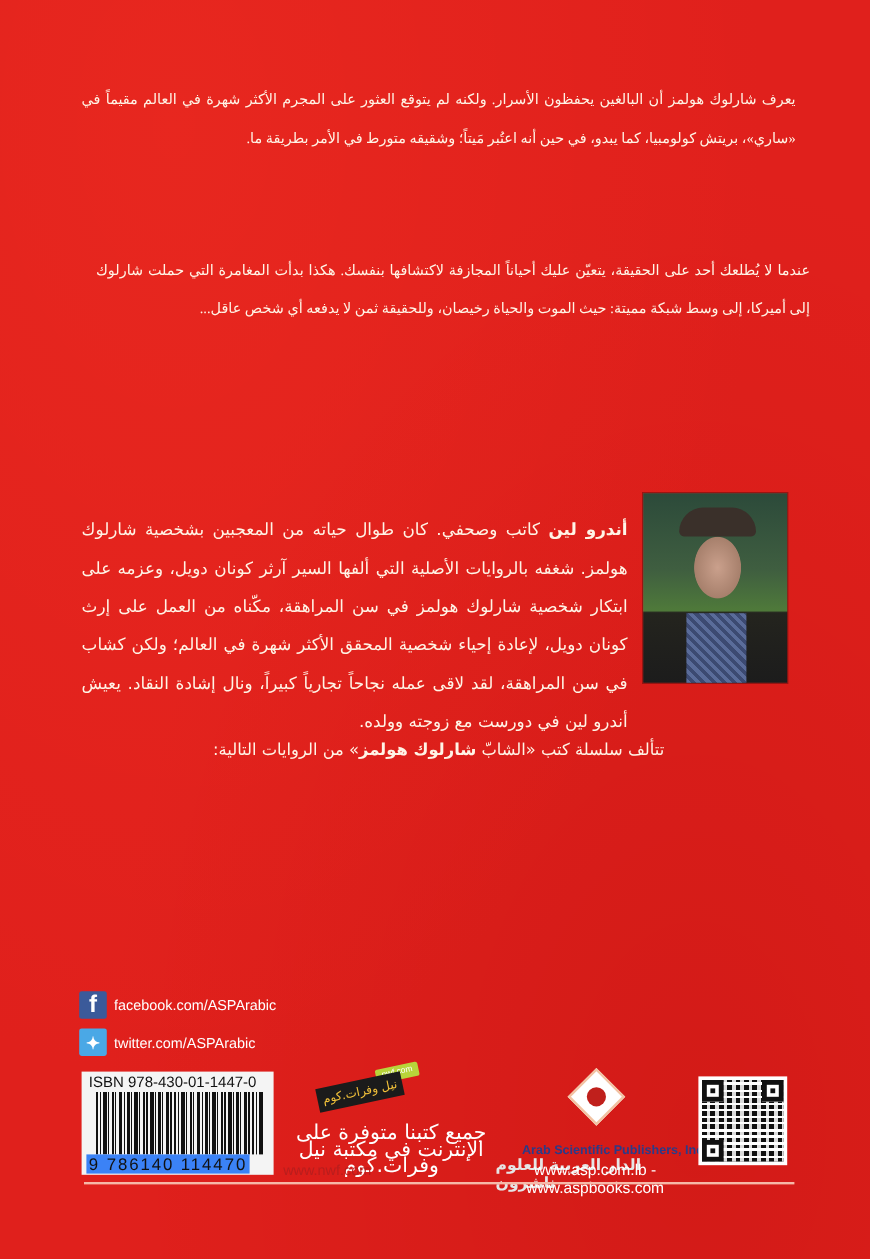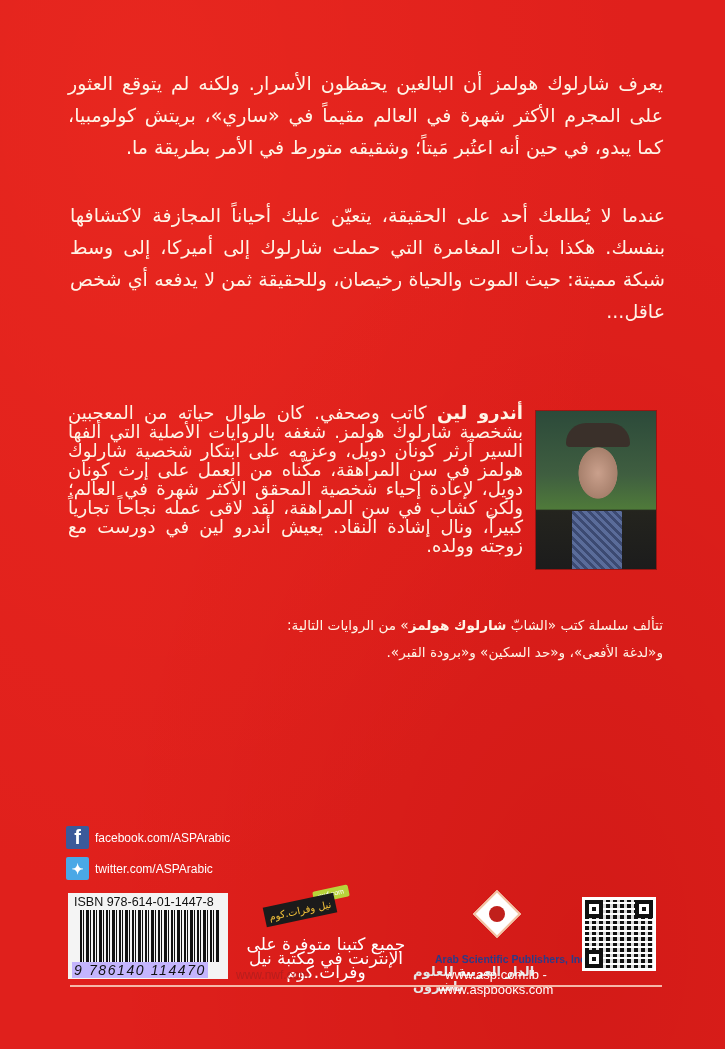--- a/index.html
+++ b/index.html
@@ -8,47 +8,47 @@
     background: #e0201c;
     background-image:
       radial-gradient(ellipse at 20% 10%, rgba(255,60,40,0.25), transparent 60%),
       radial-gradient(ellipse at 80% 90%, rgba(150,0,0,0.18), transparent 60%);
     font-family: "DejaVu Sans", sans-serif;
     color: #fff4e6;
   }
   .rtl { direction: rtl; text-align: justify; text-align-last: right; }
   .para {
     position: absolute; left: 68px; width: 595px;
-    font-size: 19px; line-height: 32px;
+    font-size: 12px; line-height: 32px; font-family: Liberation Serif, serif;
   }
   #p1 { top: 67px; }
   #p2 { top: 197px; }
   .bio {
-    position: absolute; left: 68px; top: 403px; width: 455px;
-    font-size: 18px; line-height: 19px;
+    position: absolute; left: 68px; top: 426px; width: 455px;
+    font-size: 14px; line-height: 32px;
   }
   .bio b { font-weight: bold; }
   .photo {
     position: absolute; left: 536px; top: 411px; width: 120px; height: 158px;
     background:
       radial-gradient(ellipse 32px 42px at 62px 62px, #caa08c 0%, #a7806c 60%, transparent 62%),
       linear-gradient(180deg, #2c4a3a 0%, #3f5e40 40%, #4f7a3a 62%, #24241e 63%, #1c1c1c 100%);
     box-shadow: 0 0 0 1px rgba(0,0,0,0.3);
   }
   .photo .shirt {
     position: absolute; left: 36px; top: 100px; width: 50px; height: 58px;
     background: repeating-linear-gradient(45deg, #5a6c9a 0 3px, #3c4a72 3px 6px);
   }
   .photo .hair {
     position: absolute; left: 30px; top: 12px; width: 64px; height: 24px;
     background: #3a302a; border-radius: 30px 30px 6px 6px;
   }
   .series {
     position: absolute; left: 68px; top: 612px; width: 595px;
-    direction: rtl;
+    text-align: center; direction: rtl;
     font-size: 13.6px; line-height: 27px;
   }
   .series b { font-weight: bold; }
   .social {
     position: absolute; left: 66px; display: flex; align-items: center; gap: 6px;
     font-family: "Liberation Sans", sans-serif; font-size: 12px; color: #fff;
   }
   #fb { top: 826px; }
   #tw { top: 857px; }
   .sicon {
@@ -65,21 +65,21 @@
   }
   .isbn-label { position: absolute; left: 6px; top: 2px; font-size: 12.5px; }
   .barcode {
     position: absolute; left: 12px; top: 17px; width: 140px; height: 52px;
     background: repeating-linear-gradient(90deg,
       #111 0 2px, #f4f4f4 2px 3px, #111 3px 4px, #f4f4f4 4px 6px,
       #111 6px 9px, #f4f4f4 9px 10px, #111 10px 11px, #f4f4f4 11px 13px);
   }
   .barcode-num {
     position: absolute; left: 4px; bottom: 1px; font-size: 14px; letter-spacing: 1.6px;
-    background: #c4b5fd; padding: 0 2px; font-style: italic;
+    background: #3b82f6; padding: 0 2px;
   }
   .nw-tag {
     position: absolute; left: 264px; top: 900px; width: 72px; height: 20px;
     background: #1b1b1b; transform: rotate(-12deg);
     font-size: 10px; color: #f3c23a; display: flex; align-items: center; justify-content: center;
   }
   .nw-tag-top {
     position: absolute; left: 313px; top: 888px; width: 36px; height: 12px;
     background: #b8d43a; transform: rotate(-12deg); border-radius: 2px;
     font-size: 7px; color: #fff; text-align: center; line-height: 12px;
@@ -129,47 +129,46 @@
   .rule {
     position: absolute; left: 70px; top: 985px; width: 592px; height: 2px; background: #f6b8a8;
   }
 </style>
 </head>
 <body>
 
 <div>
 
   <p id="p1" class="para rtl" style="margin:0">يعرف شارلوك هولمز أن البالغين يحفظون الأسرار. ولكنه لم يتوقع العثور على المجرم الأكثر شهرة في العالم مقيماً في «ساري»، بريتش كولومبيا، كما يبدو، في حين أنه اعتُبر مَيتاً؛ وشقيقه متورط في الأمر بطريقة ما.</p>
-  <p id="p2" class="para rtl" style="margin:2px">عندما لا يُطلعك أحد على الحقيقة، يتعيّن عليك أحياناً المجازفة لاكتشافها بنفسك. هكذا بدأت المغامرة التي حملت شارلوك إلى أميركا، إلى وسط شبكة مميتة: حيث الموت والحياة رخيصان، وللحقيقة ثمن لا يدفعه أي شخص عاقل...</p>
+  <p id="p2" class="para rtl" style="margin:12px">عندما لا يُطلعك أحد على الحقيقة، يتعيّن عليك أحياناً المجازفة لاكتشافها بنفسك. هكذا بدأت المغامرة التي حملت شارلوك إلى أميركا، إلى وسط شبكة مميتة: حيث الموت والحياة رخيصان، وللحقيقة ثمن لا يدفعه أي شخص عاقل...</p>
 
   <div class="bio rtl">
     <b>أندرو لين</b><span> كاتب وصحفي. كان طوال حياته من المعجبين بشخصية شارلوك هولمز. شغفه بالروايات الأصلية التي ألفها السير آرثر كونان دويل، وعزمه على ابتكار شخصية شارلوك هولمز في سن المراهقة، مكّناه من العمل على إرث كونان دويل، لإعادة إحياء شخصية المحقق الأكثر شهرة في العالم؛ ولكن كشاب في سن المراهقة، لقد لاقى عمله نجاحاً تجارياً كبيراً، ونال إشادة النقاد. يعيش أندرو لين في دورست مع زوجته وولده.</span>
   </div>
 
   <div class="photo">
     <div class="hair"></div>
     <div class="shirt"></div>
   </div>
 
   <div class="series">
     <div><span>تتألف سلسلة كتب «الشابّ </span><b>شارلوك هولمز</b><span>» من الروايات التالية:</span></div>
-    <div>و«لدغة الأفعى»، و«حد السكين» و«برودة القبر».</div>
   </div>
 
   <div id="fb" class="social">
     <span class="sicon fb-ic">f</span>
     <span>facebook.com/ASPArabic</span>
   </div>
   <div id="tw" class="social">
     <span class="sicon tw-ic">✦</span>
     <span>twitter.com/ASPArabic</span>
   </div>
 
   <div class="isbn-box">
-    <div class="isbn-label">ISBN 978-614-01-1447-8</div>
+    <div class="isbn-label">ISBN 978-430-01-1447-0</div>
     <div class="barcode"></div>
     <div class="barcode-num">9 786140 114470</div>
   </div>
 
   <div class="nw-tag-top">nwf.com</div>
   <div class="nw-tag">نيل وفرات.كوم</div>
   <div class="nw-text">جميع كتبنا متوفرة على الإنترنت في مكتبة نيل وفرات.كوم</div>
   <div class="nw-url">www.nwf.com</div>
 
   <div class="asp-logo">

